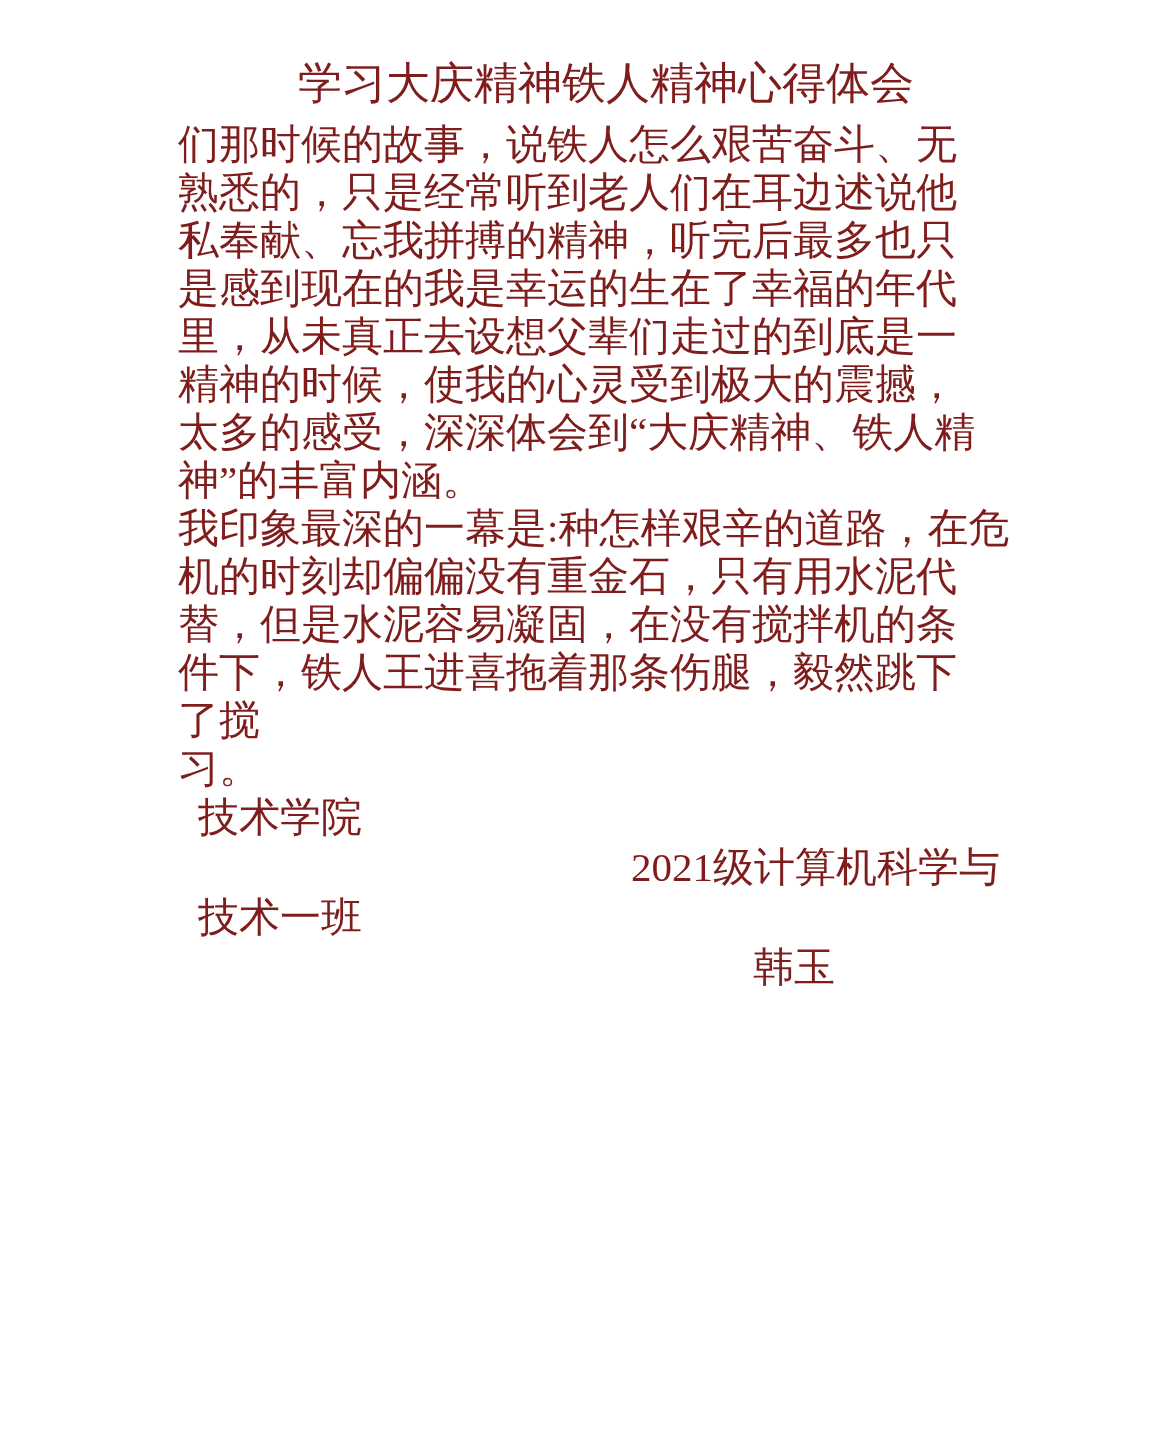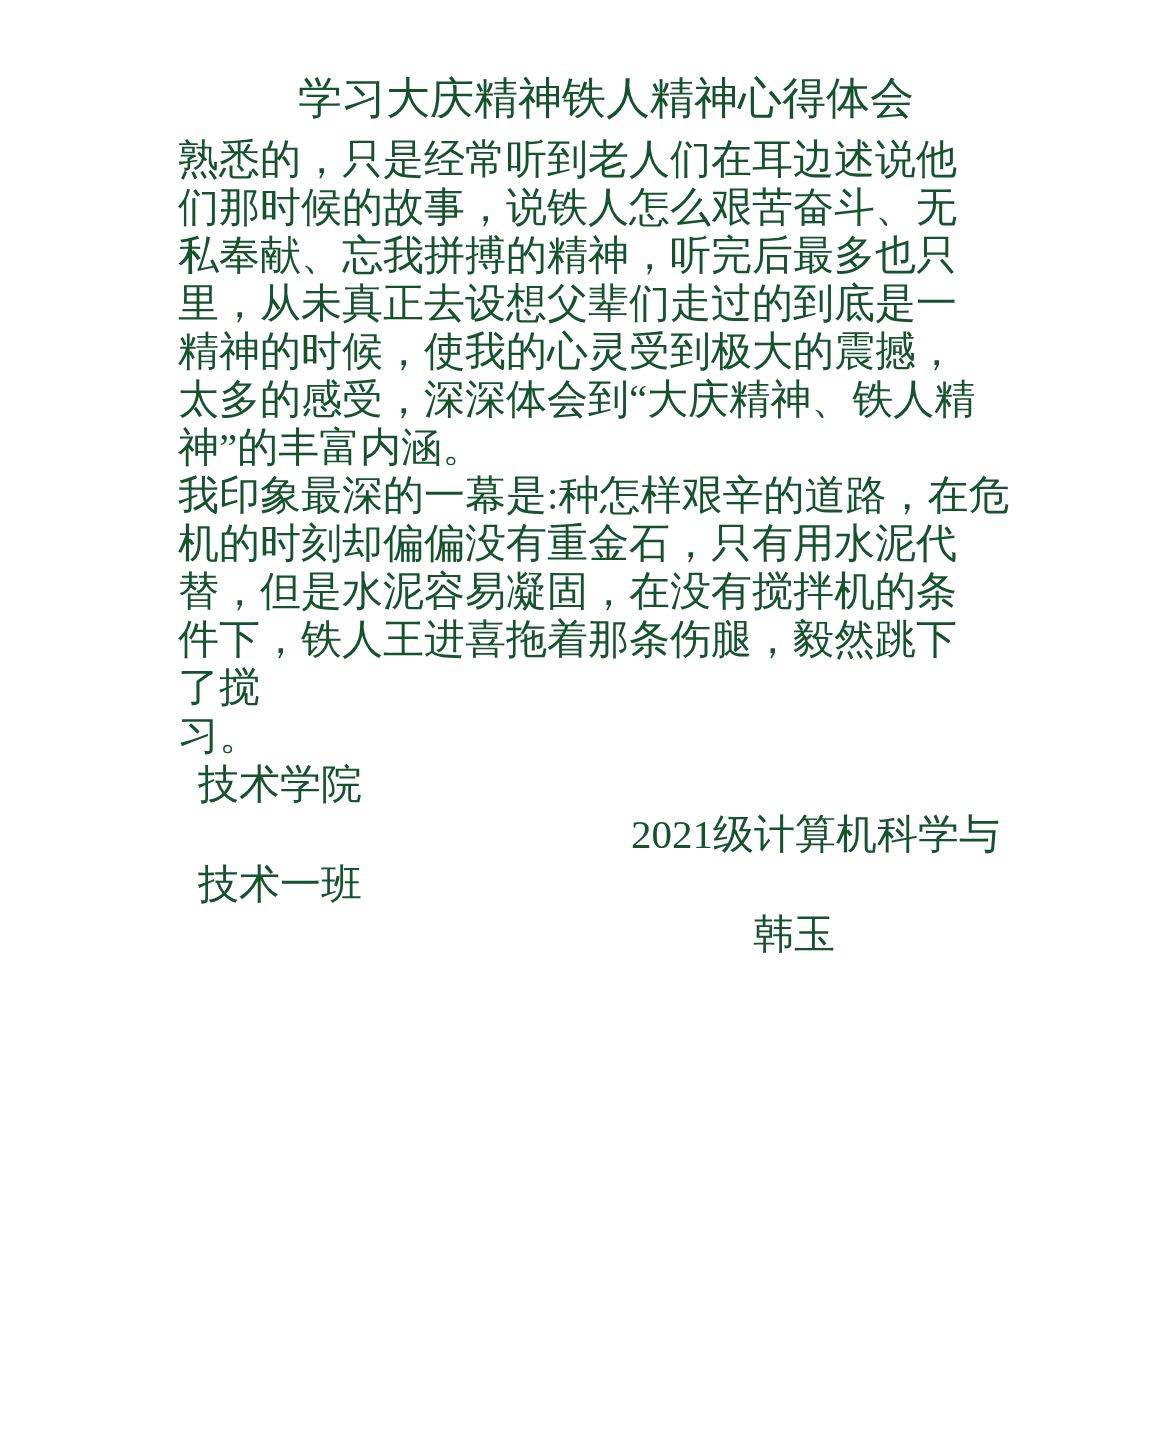--- a/index.html
+++ b/index.html
@@ -5,24 +5,24 @@
   html, body {
     margin: 0;
     padding: 0;
     background: #ffffff;
   }
   .page {
     position: relative;
     width: 1170px;
     height: 1037px;
     background: #ffffff;
-    color: #14532d;
+    color: #7f1d1d;
     overflow: hidden;
     box-sizing: border-box;
-    padding: 75px 170px 0 178px;
+    padding: 60px 170px 0 178px;
     
     font-family: "Liberation Serif", sans-serif;
   }
   .title {
     font-size: 44px;
     font-weight: 400;
     line-height: 48px;
     margin: 0 0 12px 120px;
     white-space: pre;
   }
@@ -39,23 +39,24 @@
   .sig-name  { margin-left: 575px; line-height: 50px; }
   .sig-flush { line-height: 50px; margin-left: 20px; }
   .flush { margin-left: 0; }
 </style>
 </head>
 <body>
 
 <div class="page">
   <h1 class="title">学习大庆精神铁人精神心得体会</h1>
   <div id="document-body">
+      <div class="line flush">们那时候的故事，说铁人怎么艰苦奋斗、无</div>
       <div class="line flush">熟悉的，只是经常听到老人们在耳边述说他</div>
-      <div class="line flush">们那时候的故事，说铁人怎么艰苦奋斗、无</div>
       <div class="line flush">私奉献、忘我拼搏的精神，听完后最多也只</div>
+      <div class="line flush">是感到现在的我是幸运的生在了幸福的年代</div>
       <div class="line flush">里，从未真正去设想父辈们走过的到底是一</div>
       <div class="line flush">精神的时候，使我的心灵受到极大的震撼，</div>
       <div class="line flush">太多的感受，深深体会到“大庆精神、铁人精</div>
       <div class="line flush">神”的丰富内涵。</div>
       <div class="line flush">我印象最深的一幕是:种怎样艰辛的道路，在危</div>
       <div class="line flush">机的时刻却偏偏没有重金石，只有用水泥代</div>
       <div class="line flush">替，但是水泥容易凝固，在没有搅拌机的条</div>
       <div class="line flush">件下，铁人王进喜拖着那条伤腿，毅然跳下</div>
       <div class="line flush">了搅</div>
       <div class="line flush">习。</div>

